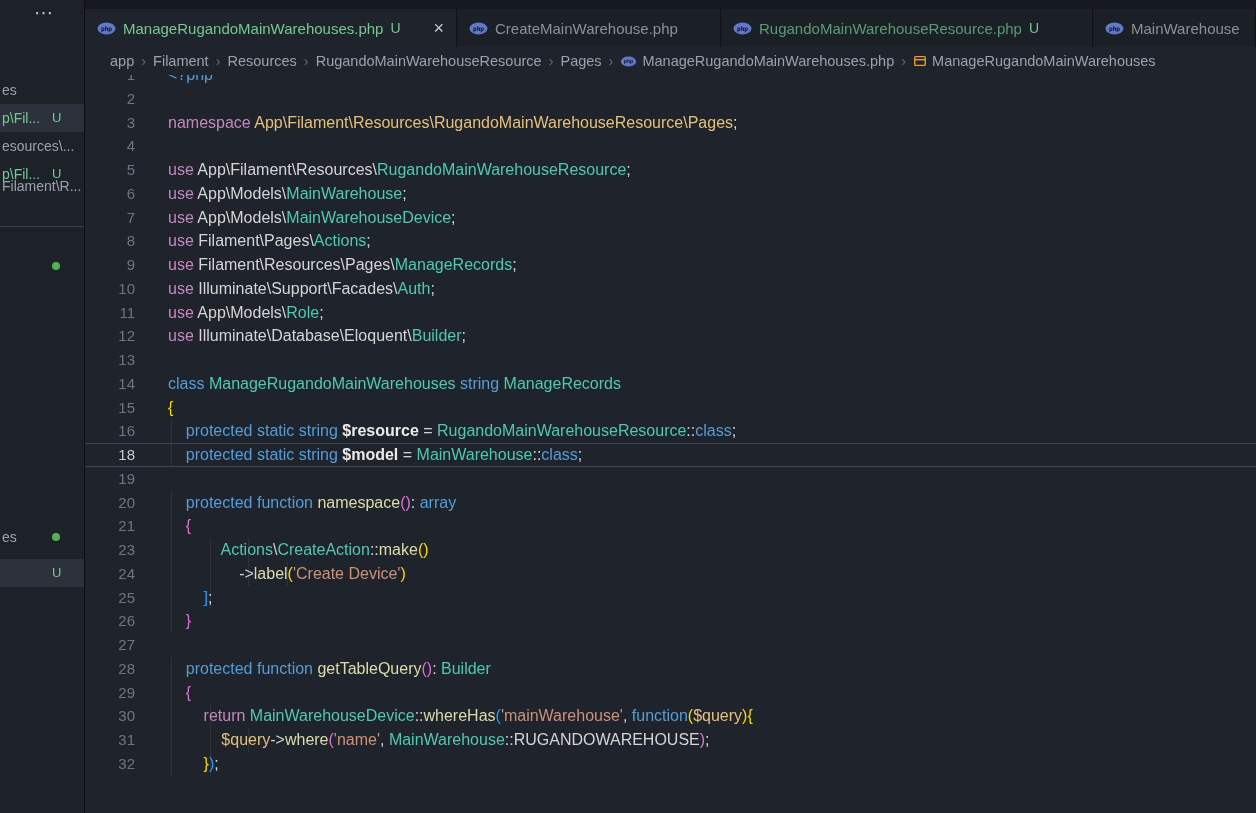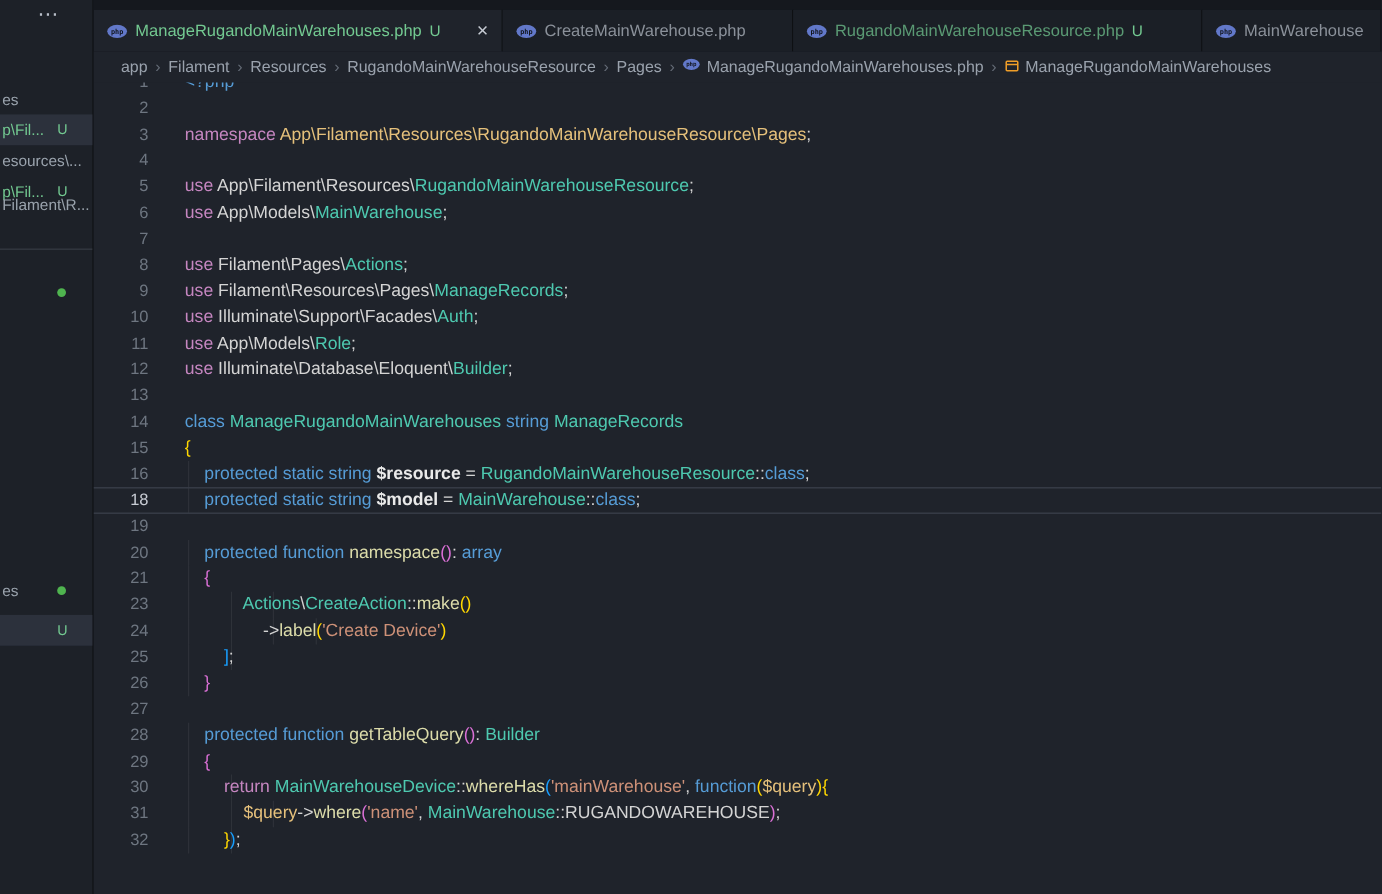--- a/index.html
+++ b/index.html
@@ -28,21 +28,21 @@
   .tab:nth-child(1){width:372px}
   .tab:nth-child(2){width:264px}
   .tab:nth-child(3){width:372px}
   .tab:nth-child(4){flex:1;min-width:160px}
   .tab .tlabel{overflow:hidden}
   .tab .u{font-size:14px;color:var(--git-green,#73c991)}
   .tab .close{margin-left:auto;color:#c7ccd4;font-size:18px;line-height:1}
 
   
   .breadcrumb{height:28px;flex:none;display:flex;align-items:center;gap:7px;padding-left:25px;font-size:14.5px;color:var(--breadcrumb,#9aa2ad);background:var(--bg-editor,#1f232b);white-space:nowrap;overflow:hidden}
-  .crumb{display:flex;gap:5px;cursor:pointer}
+  .crumb{display:flex;align-items:center;gap:5px;cursor:pointer}
   .sep{color:#646b76}
 
   
   .editor{flex:1;overflow:hidden;position:relative;font-family:Liberation Sans, sans-serif;font-size:16px;color:#d4d4d4}
   .lines{margin-top:-12px}
   .line{height:23.75px;line-height:23.75px;display:flex;white-space:pre;position:relative}
   .line.current{border-top:1px solid var(--cur-line,#3f4552);border-bottom:1px solid var(--cur-line,#3f4552);line-height:21.75px}
   .num{width:50px;flex:none;text-align:right;color:var(--linenum,#6e7681);font-size:15px}
   .line.current .num{color:var(--linenum-active,#c8ccd4)}
   .txt{padding-left:33px;position:relative}
@@ -170,21 +170,21 @@
         </span>
       </nav>
     <div class="editor">
       <div class="lines">
           <div class="line"><div class="num">1</div><div class="txt"><span class="tk-kw">&lt;?php</span></div></div>
           <div class="line"><div class="num">2</div><div class="txt"></div></div>
           <div class="line"><div class="num">3</div><div class="txt"><span class="tk-kwc">namespace </span><span class="tk-ns">App\Filament\Resources\RugandoMainWarehouseResource\Pages</span><span class="tk-pl">;</span></div></div>
           <div class="line"><div class="num">4</div><div class="txt"></div></div>
           <div class="line"><div class="num">5</div><div class="txt"><span class="tk-kwc">use </span><span class="tk-pl">App\Filament\Resources\</span><span class="tk-ty">RugandoMainWarehouseResource</span><span class="tk-pl">;</span></div></div>
           <div class="line"><div class="num">6</div><div class="txt"><span class="tk-kwc">use </span><span class="tk-pl">App\Models\</span><span class="tk-ty">MainWarehouse</span><span class="tk-pl">;</span></div></div>
-          <div class="line"><div class="num">7</div></div>
+          <div class="line"><div class="num">7</div><div class="txt"><span class="tk-kwc">use </span><span class="tk-pl">App\Models\</span><span class="tk-ty">MainWarehouseDevice</span><span class="tk-pl">;</span></div></div>
           <div class="line"><div class="num">8</div><div class="txt"><span class="tk-kwc">use </span><span class="tk-pl">Filament\Pages\</span><span class="tk-ty">Actions</span><span class="tk-pl">;</span></div></div>
           <div class="line"><div class="num">9</div><div class="txt"><span class="tk-kwc">use </span><span class="tk-pl">Filament\Resources\Pages\</span><span class="tk-ty">ManageRecords</span><span class="tk-pl">;</span></div></div>
           <div class="line"><div class="num">10</div><div class="txt"><span class="tk-kwc">use </span><span class="tk-pl">Illuminate\Support\Facades\</span><span class="tk-ty">Auth</span><span class="tk-pl">;</span></div></div>
           <div class="line"><div class="num">11</div><div class="txt"><span class="tk-kwc">use </span><span class="tk-pl">App\Models\</span><span class="tk-ty">Role</span><span class="tk-pl">;</span></div></div>
           <div class="line"><div class="num">12</div><div class="txt"><span class="tk-kwc">use </span><span class="tk-pl">Illuminate\Database\Eloquent\</span><span class="tk-ty">Builder</span><span class="tk-pl">;</span></div></div>
           <div class="line"><div class="num">13</div><div class="txt"></div></div>
           <div class="line"><div class="num">14</div><div class="txt"><span class="tk-kw">class </span><span class="tk-ty">ManageRugandoMainWarehouses</span><span class="tk-kw"> string </span><span class="tk-ty">ManageRecords</span></div></div>
           <div class="line"><div class="num">15</div><div class="txt"><span class="tk-b1">{</span></div></div>
           <div class="line"><div class="num">16</div><span class="guide" style="left: 86px;"></span><div class="txt"><span class="tk-pl">    </span><span class="tk-kw">protected static string </span><span class="tk-pr">$resource</span><span class="tk-pl"> = </span><span class="tk-ty">RugandoMainWarehouseResource</span><span class="tk-pl">::</span><span class="tk-kw">class</span><span class="tk-pl">;</span></div></div>
           <div class="line current"><div class="num">18</div><span class="guide" style="left: 86px;"></span><div class="txt"><span class="tk-pl">    </span><span class="tk-kw">protected static string </span><span class="tk-pr">$model</span><span class="tk-pl"> = </span><span class="tk-ty">MainWarehouse</span><span class="tk-pl">::</span><span class="tk-kw">class</span><span class="tk-pl">;</span></div></div>

